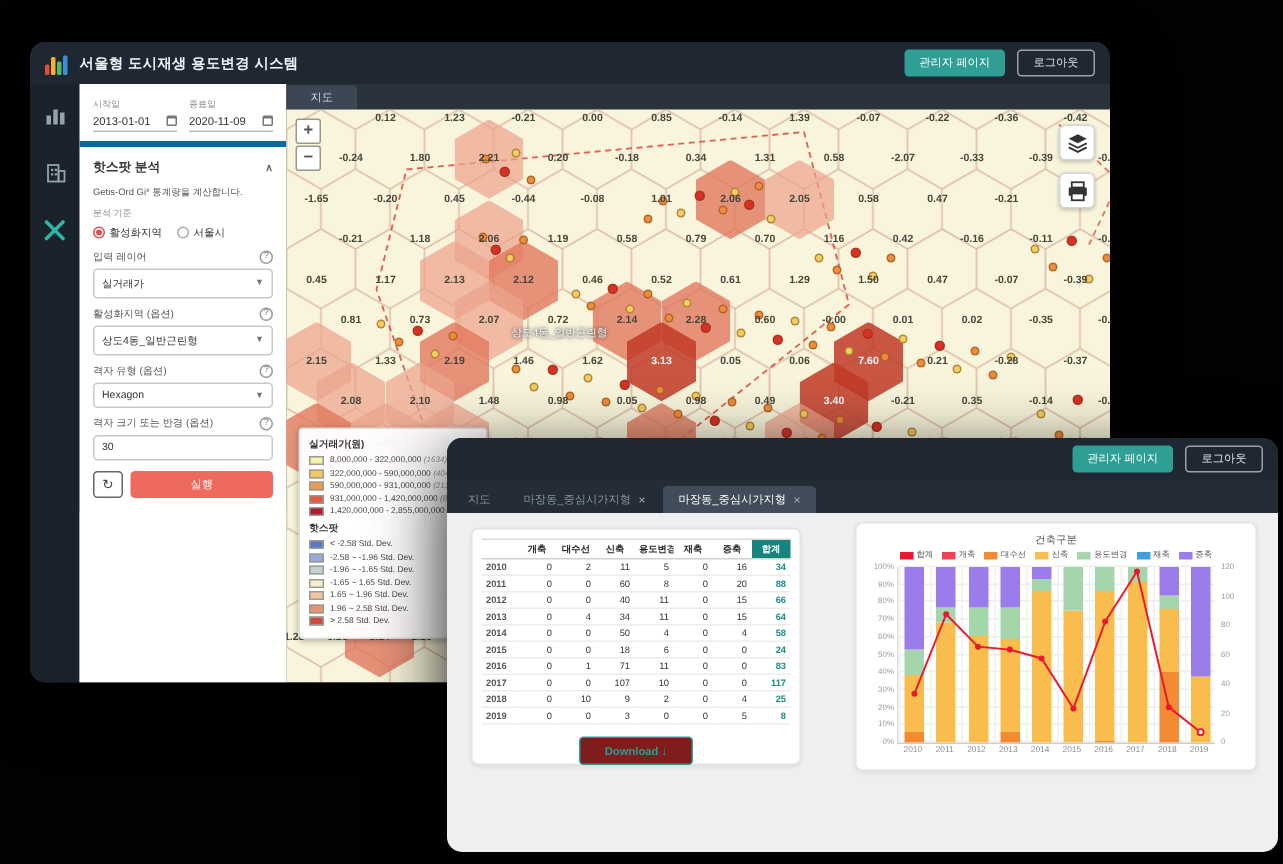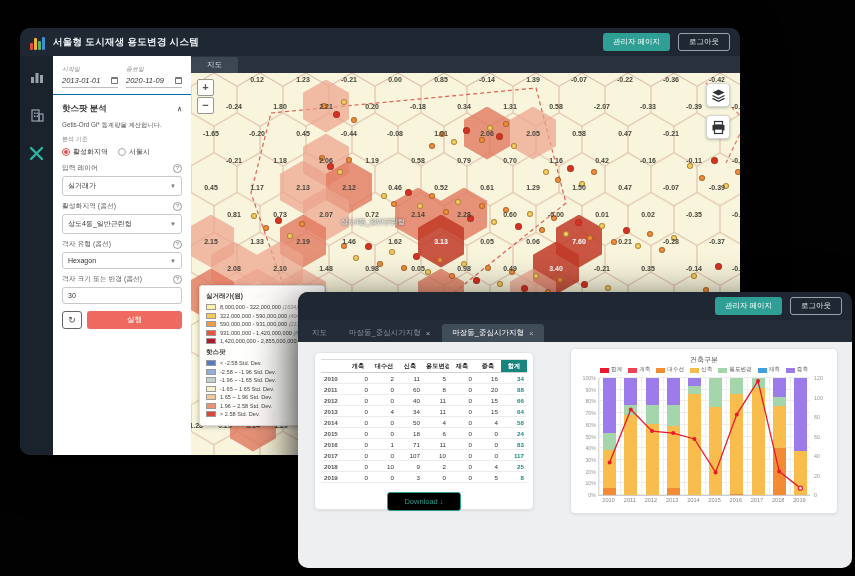--- a/index.html
+++ b/index.html
@@ -19,25 +19,25 @@
   .btn-admin{background:#2f9e94;color:#fff;border:none;border-radius:3px;font-size:7.5px;padding:4px 10px;cursor:pointer;}
   .btn-ghost{background:transparent;color:#dfe3e8;border:1px solid #9aa3ad;border-radius:3px;font-size:7.5px;padding:3px 10px;cursor:pointer;}
 
   
   .body1{display:flex;height:399px;}
   .rail{width:33px;background:#1a222c;display:flex;flex-direction:column;align-items:center;padding-top:14px;gap:24px;}
   .rail svg{display:block;}
   .sidebar{width:138px;background:#fff;overflow:hidden;display:flex;flex-direction:column;}
   .sb-title{font-size:10.5px;font-weight:bold;color:#333;text-align:center;padding:9px 0 8px;border-bottom:1px solid #e4e4e4;}
   .sb-dates{display:flex;gap:8px;padding:9px 9px 6px;}
-  .sb-date{flex:1;font-style:italic;}
+  .sb-date{flex:1;}
   .sb-lab{font-size:6px;color:#8a8a8a;margin-bottom:2px;}
   .sb-dval{font-size:7.5px;color:#333;border-bottom:1px solid #bdbdbd;padding-bottom:2px;display:flex;justify-content:space-between;align-items:center;}
   .cal{width:7px;height:7px;border:1px solid #777;border-top:2.5px solid #777;border-radius:1px;display:inline-block;}
-  .sb-sec{border-top:1px solid #0369a1;padding:8px 9px 6px;}
+  .sb-sec{border-top:4px solid #0369a1;padding:8px 9px 6px;}
   .sb-sechead{display:flex;justify-content:space-between;align-items:center;font-size:8.5px;color:#3a3a3a;font-weight:bold;}
   .chev{color:#666;font-size:7px;}
   .sb-desc{font-size:6.3px;color:#555;margin:6px 0 5px;}
   .sb-small{font-size:6px;color:#8a8a8a;margin:4px 0 3px;}
   .radios{display:flex;gap:10px;align-items:center;margin:3px 0 6px;}
   .radio{display:flex;gap:3px;align-items:center;font-size:7px;color:#333;}
   .rdot{width:8px;height:8px;border-radius:50%;border:1.5px solid #aaa;display:inline-block;position:relative;}
   .rdot.sel{border-color:#e05252;}
   .rdot.sel::after{content:"";position:absolute;left:1px;top:1px;width:4px;height:4px;border-radius:50%;background:#e05252;}
   .fld{margin-bottom:5px;}
@@ -84,21 +84,21 @@
   .card{position:absolute;background:#fff;border:1px solid #e2e2e2;border-radius:5px;box-shadow:0 1px 3px rgba(0,0,0,.08);}
   #card-table{left:16px;top:10px;width:220px;height:158px;padding:6px 6px 8px;}
   #card-chart{left:272px;top:6px;width:268px;height:166px;padding:4px 6px;}
   table.dt{width:100%;border-collapse:collapse;table-layout:fixed;}
   .dt th,.dt td{font-size:6.2px;color:#333;padding:1.5px 3px;border-bottom:1px solid #ececec;text-align:right;white-space:nowrap;overflow:hidden;}
   .dt th{font-weight:bold;text-align:center;border-top:1px solid #d8d8d8;border-bottom:1px solid #d0d0d0;color:#222;}
   .dt th.sum{background:#17857d;color:#fff;}
   .dt td.yr{text-align:left;color:#555;font-weight:bold;}
   .dt td.sum{color:#1b8a80;font-weight:bold;}
   .dlrow{text-align:center;margin-top:7px;}
-  .btn-dl{border:1px solid #2a9d8f;color:#2a9d8f;background:#000000;border-radius:3px;font-size:7.5px;padding:4px 16px;cursor:pointer;}
+  .btn-dl{border:1px solid #2a9d8f;color:#2a9d8f;background:#7f1d1d;border-radius:3px;font-size:7.5px;padding:4px 16px;cursor:pointer;font-weight:bold;}
 
   .ch-title{text-align:center;font-size:7px;color:#555;margin:2px 0 1px;}
   .ch-legend{display:flex;justify-content:center;align-items:center;gap:6px;margin-bottom:4px;flex-wrap:nowrap;}
   .ch-li{display:flex;align-items:center;gap:2px;font-size:5.6px;color:#555;white-space:nowrap;}
   .ch-sw{width:9px;height:5px;display:inline-block;}
   .ch-wrap{position:relative;margin:0 auto;width:212px;}
   #chart-plot{position:relative;width:212px;height:118px;border-left:1px solid #ddd;border-bottom:1px solid #ccc;background:#fff;}
   .gl{position:absolute;left:0;right:0;height:1px;background:#ededed;}
   .vslot{position:absolute;top:0;bottom:0;border-left:1px solid #f0f0f0;}
   .bar{position:absolute;bottom:0;}

